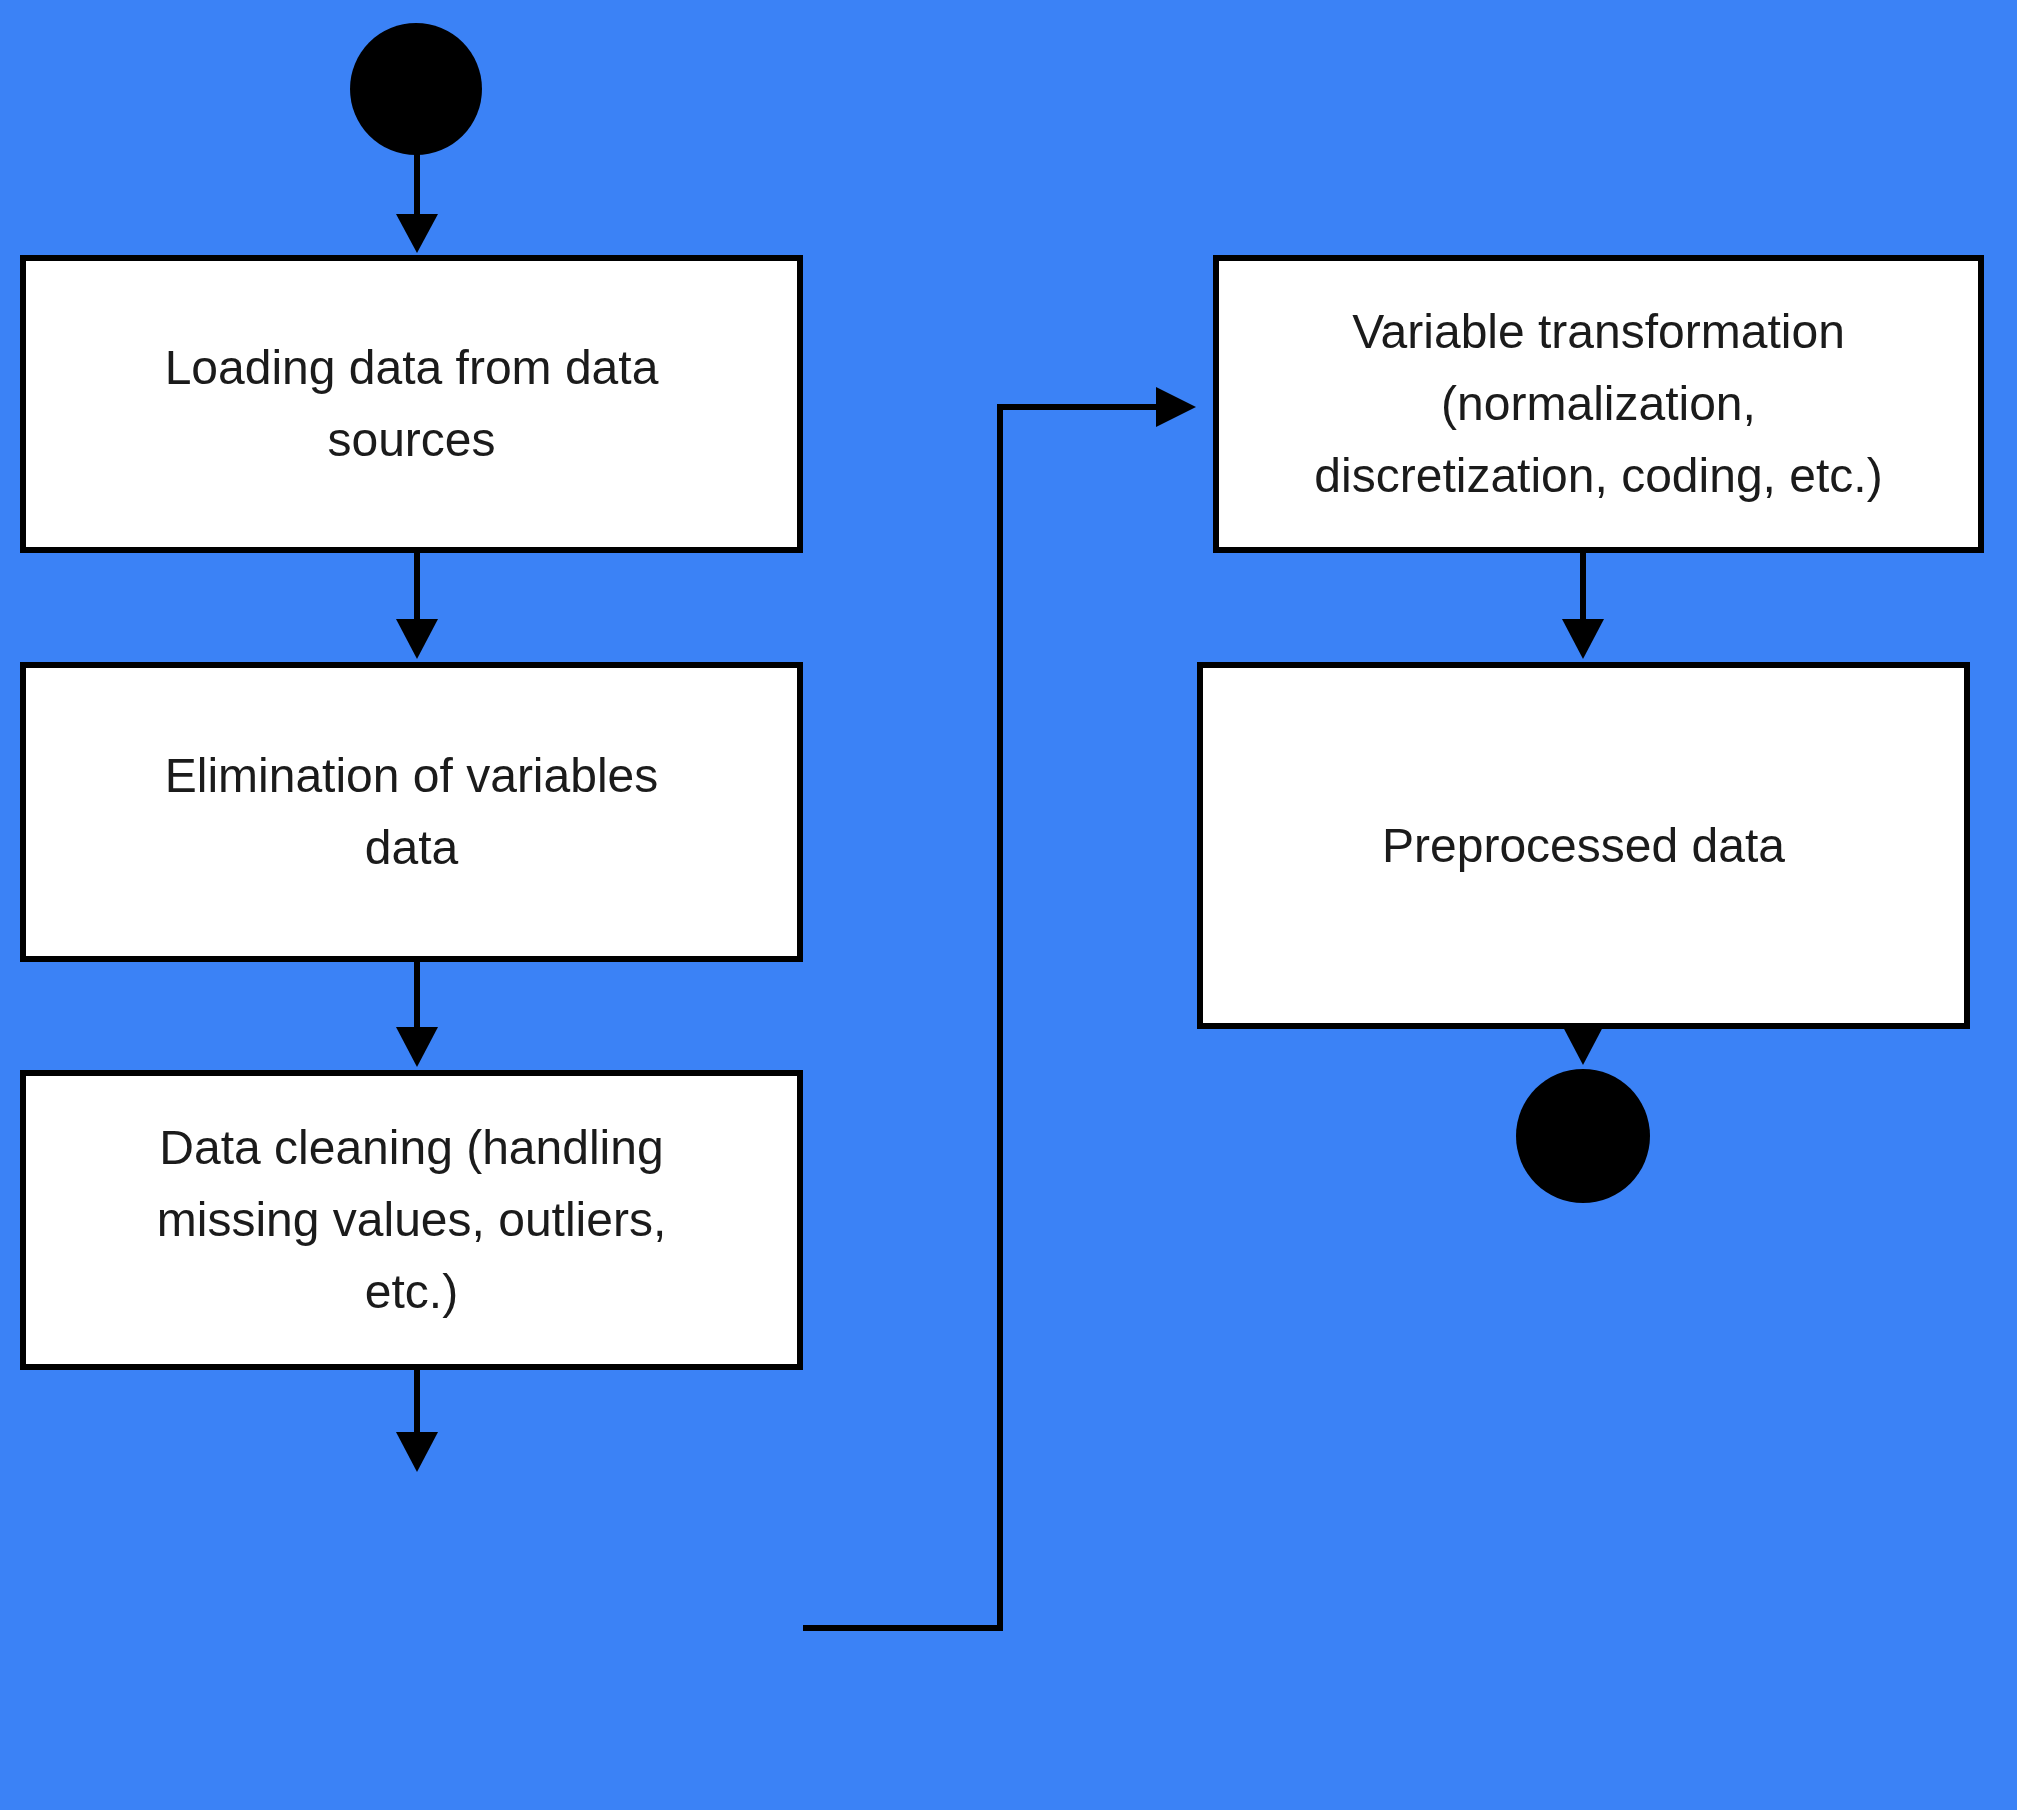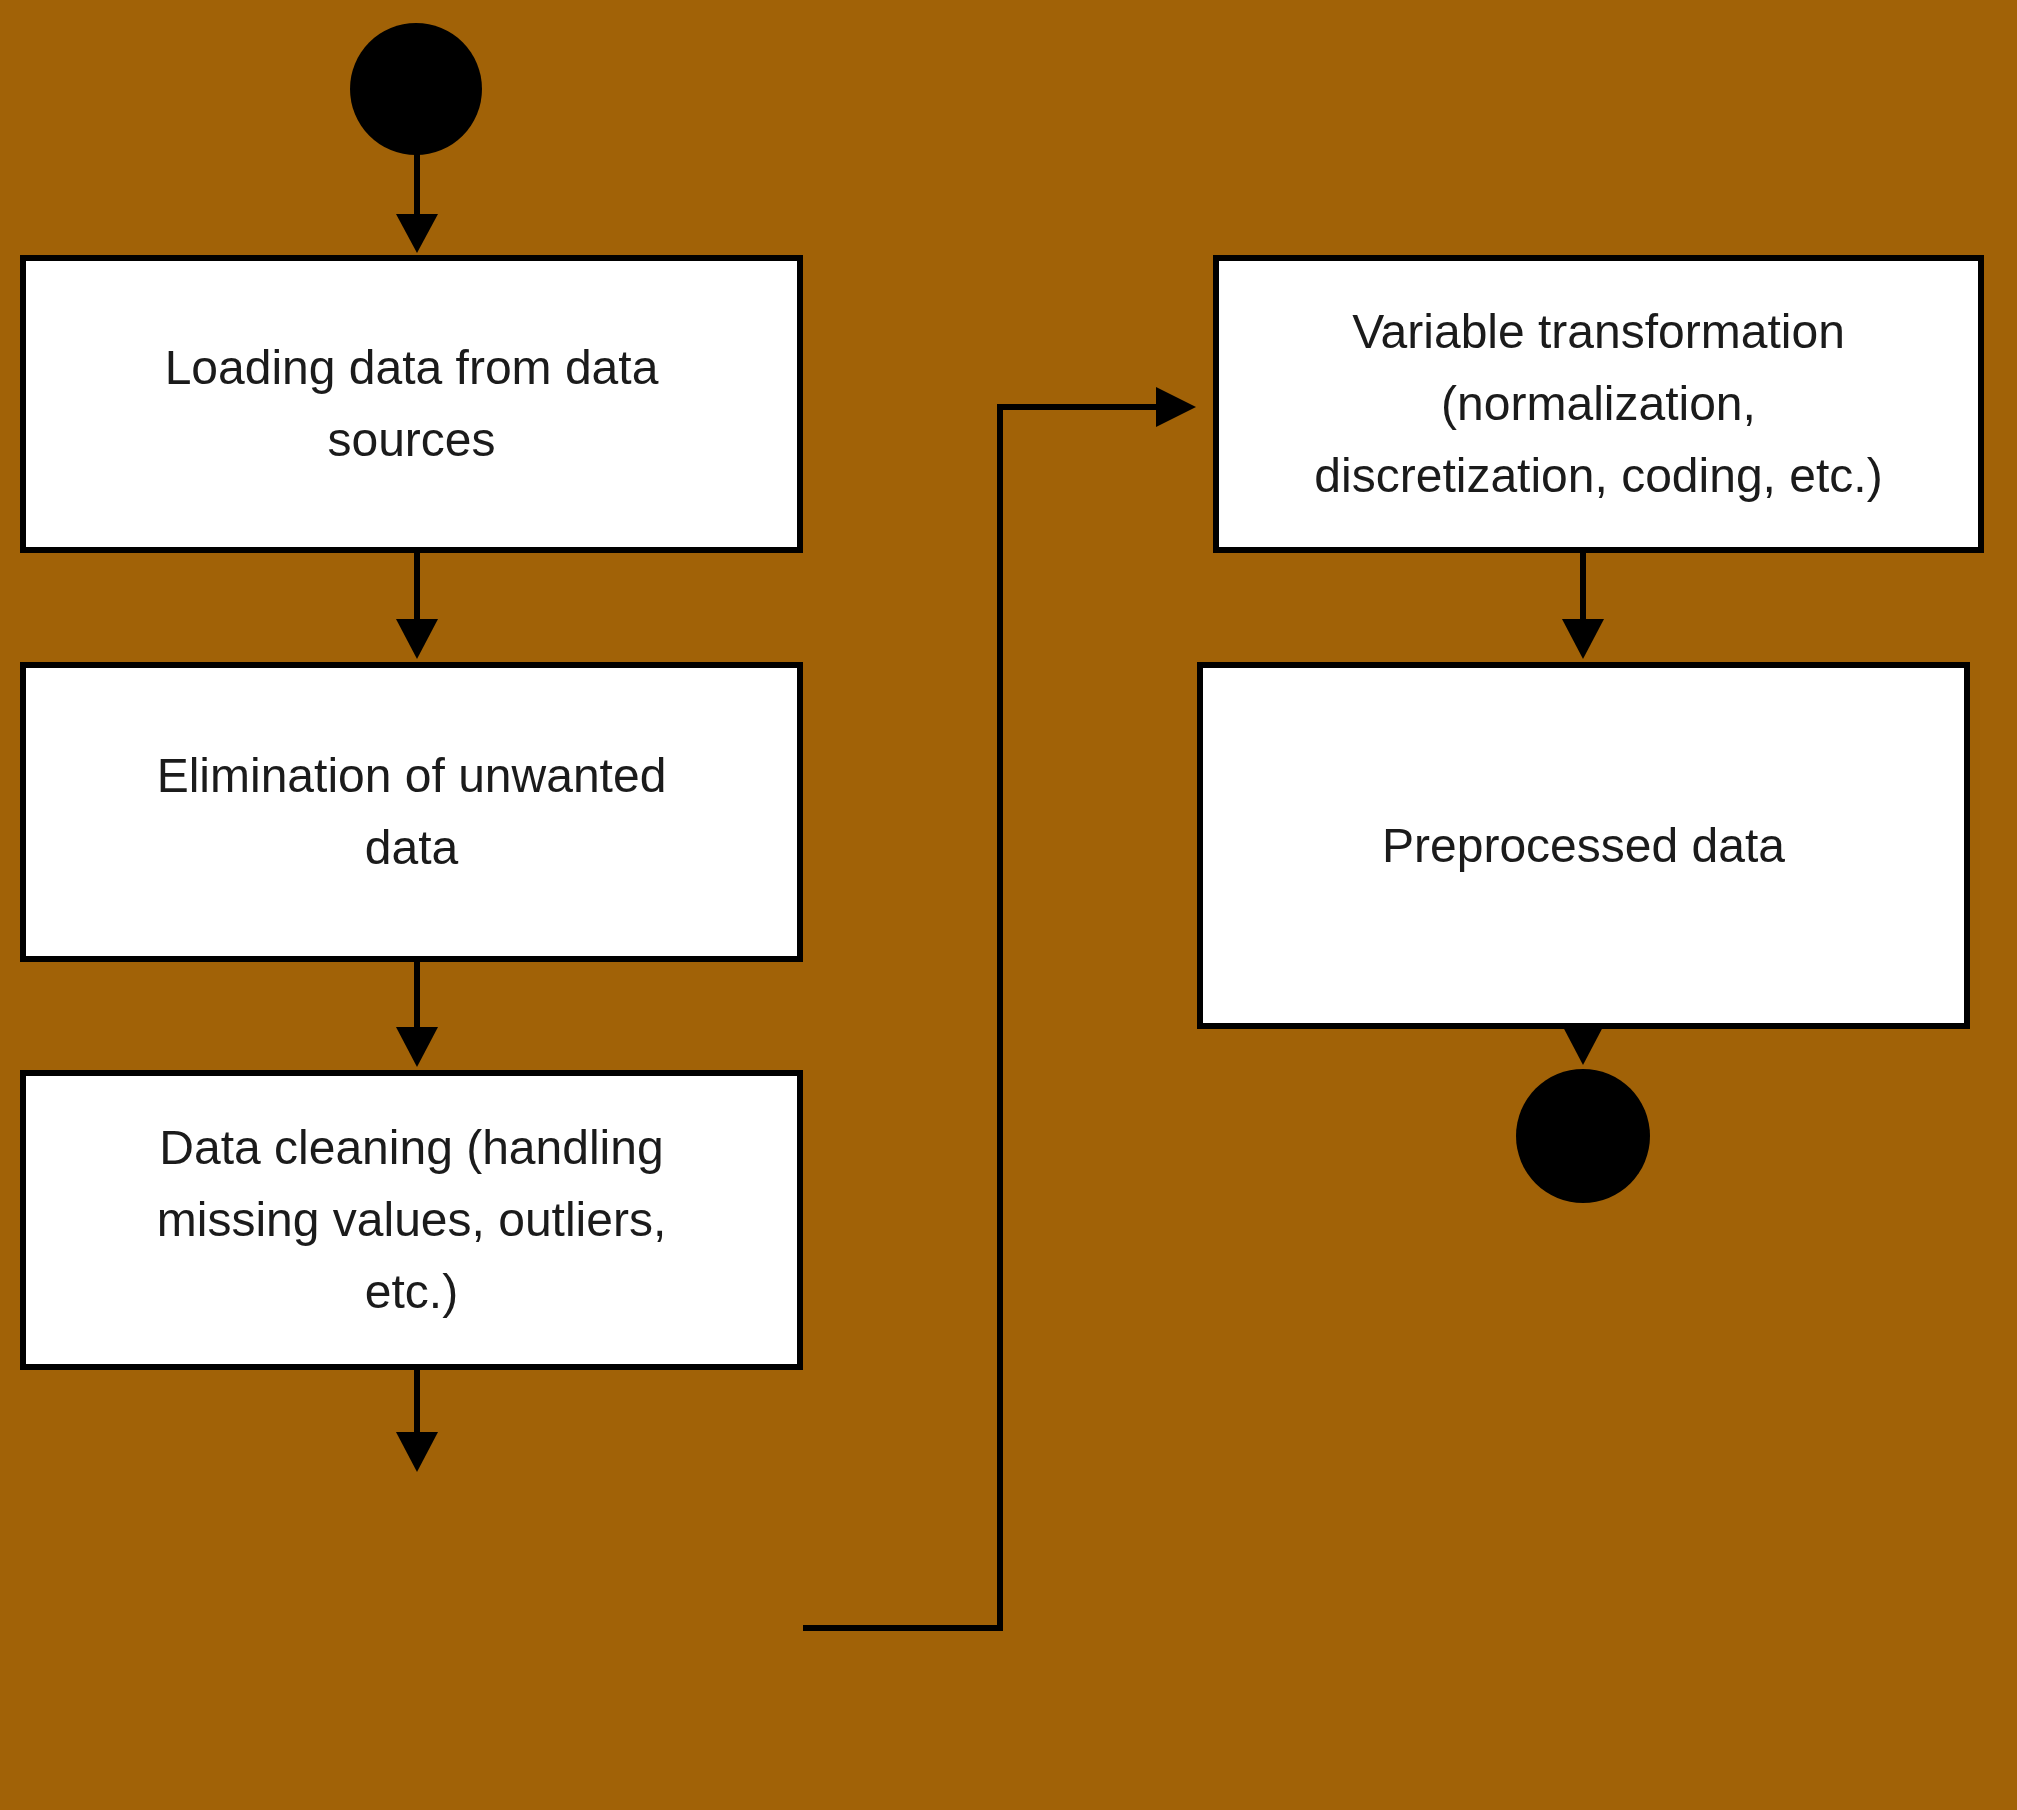--- a/index.html
+++ b/index.html
@@ -4,21 +4,21 @@
 <style>
   html, body {
     margin: 0;
     padding: 0;
     background: #ffffff;
   }
   .canvas {
     position: relative;
     width: 2017px;
     height: 1810px;
-    background: #a16207;
+    background: #3b82f6;
     font-family: "Liberation Sans", sans-serif;
     overflow: hidden;
     text-decoration: underline;
   }
   svg.connectors {
     position: absolute;
     left: 0;
     top: 0;
     width: 2017px;
     height: 1810px;
@@ -106,21 +106,21 @@
 
     <circle cx="1583" cy="1136" r="67"></circle>
   </svg>
 
   <div class="node node-loading">
     <span class="node-label">Loading data from data
 sources</span>
   </div>
 
   <div class="node node-elimination">
-    <span class="node-label">Elimination of unwanted
+    <span class="node-label">Elimination of variables
 data</span>
   </div>
 
   <div class="node node-cleaning">
     <span class="node-label">Data cleaning (handling
 missing values, outliers,
 etc.)</span>
   </div>
 
 

